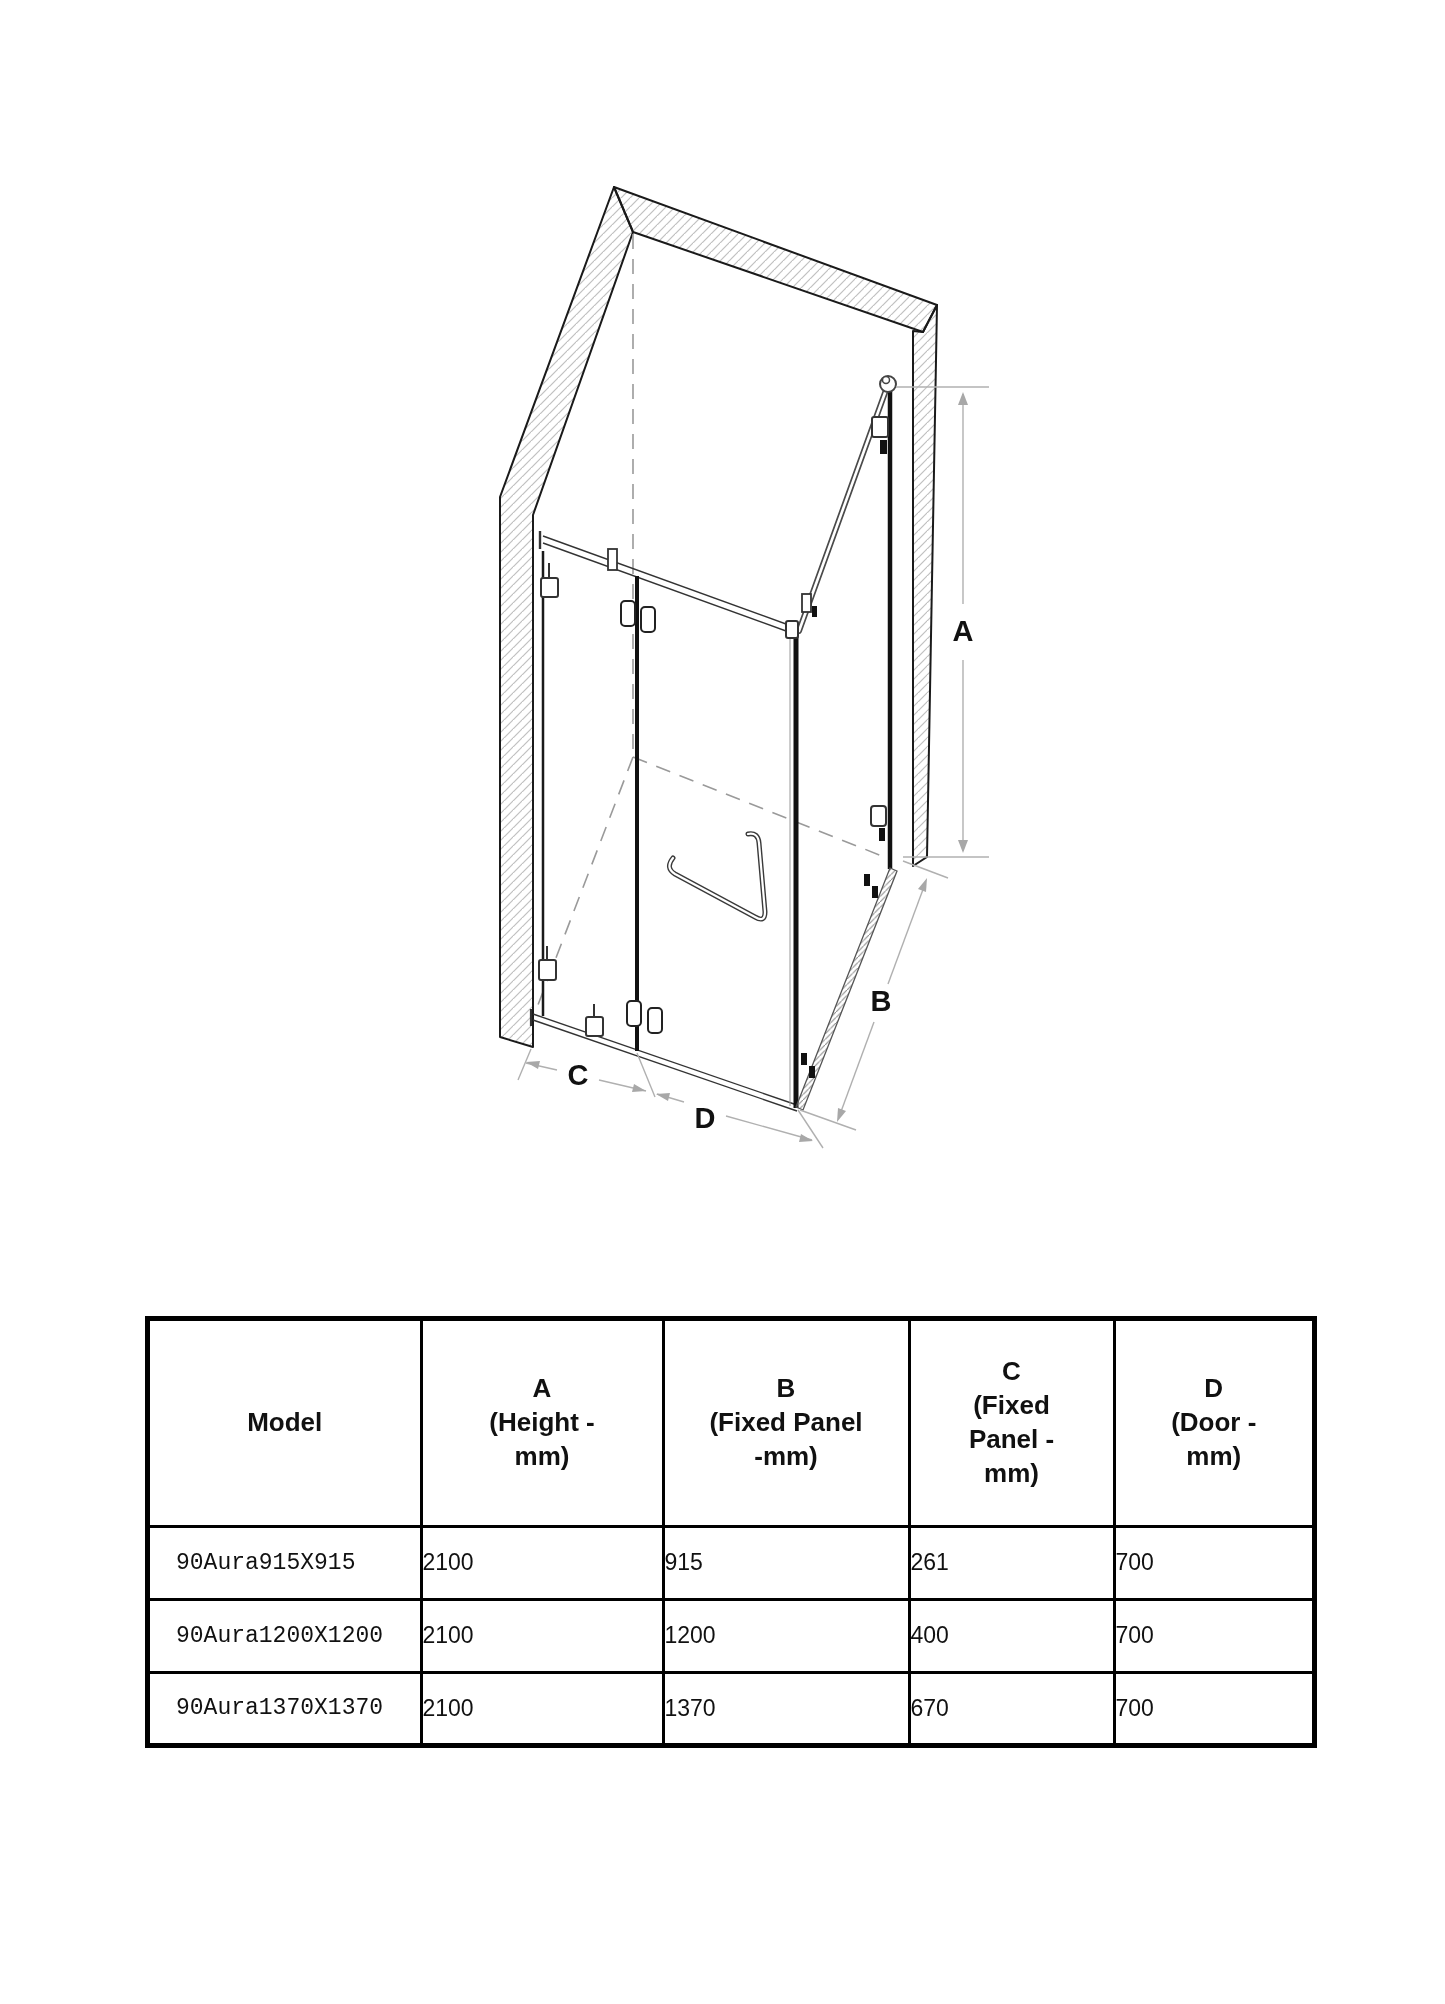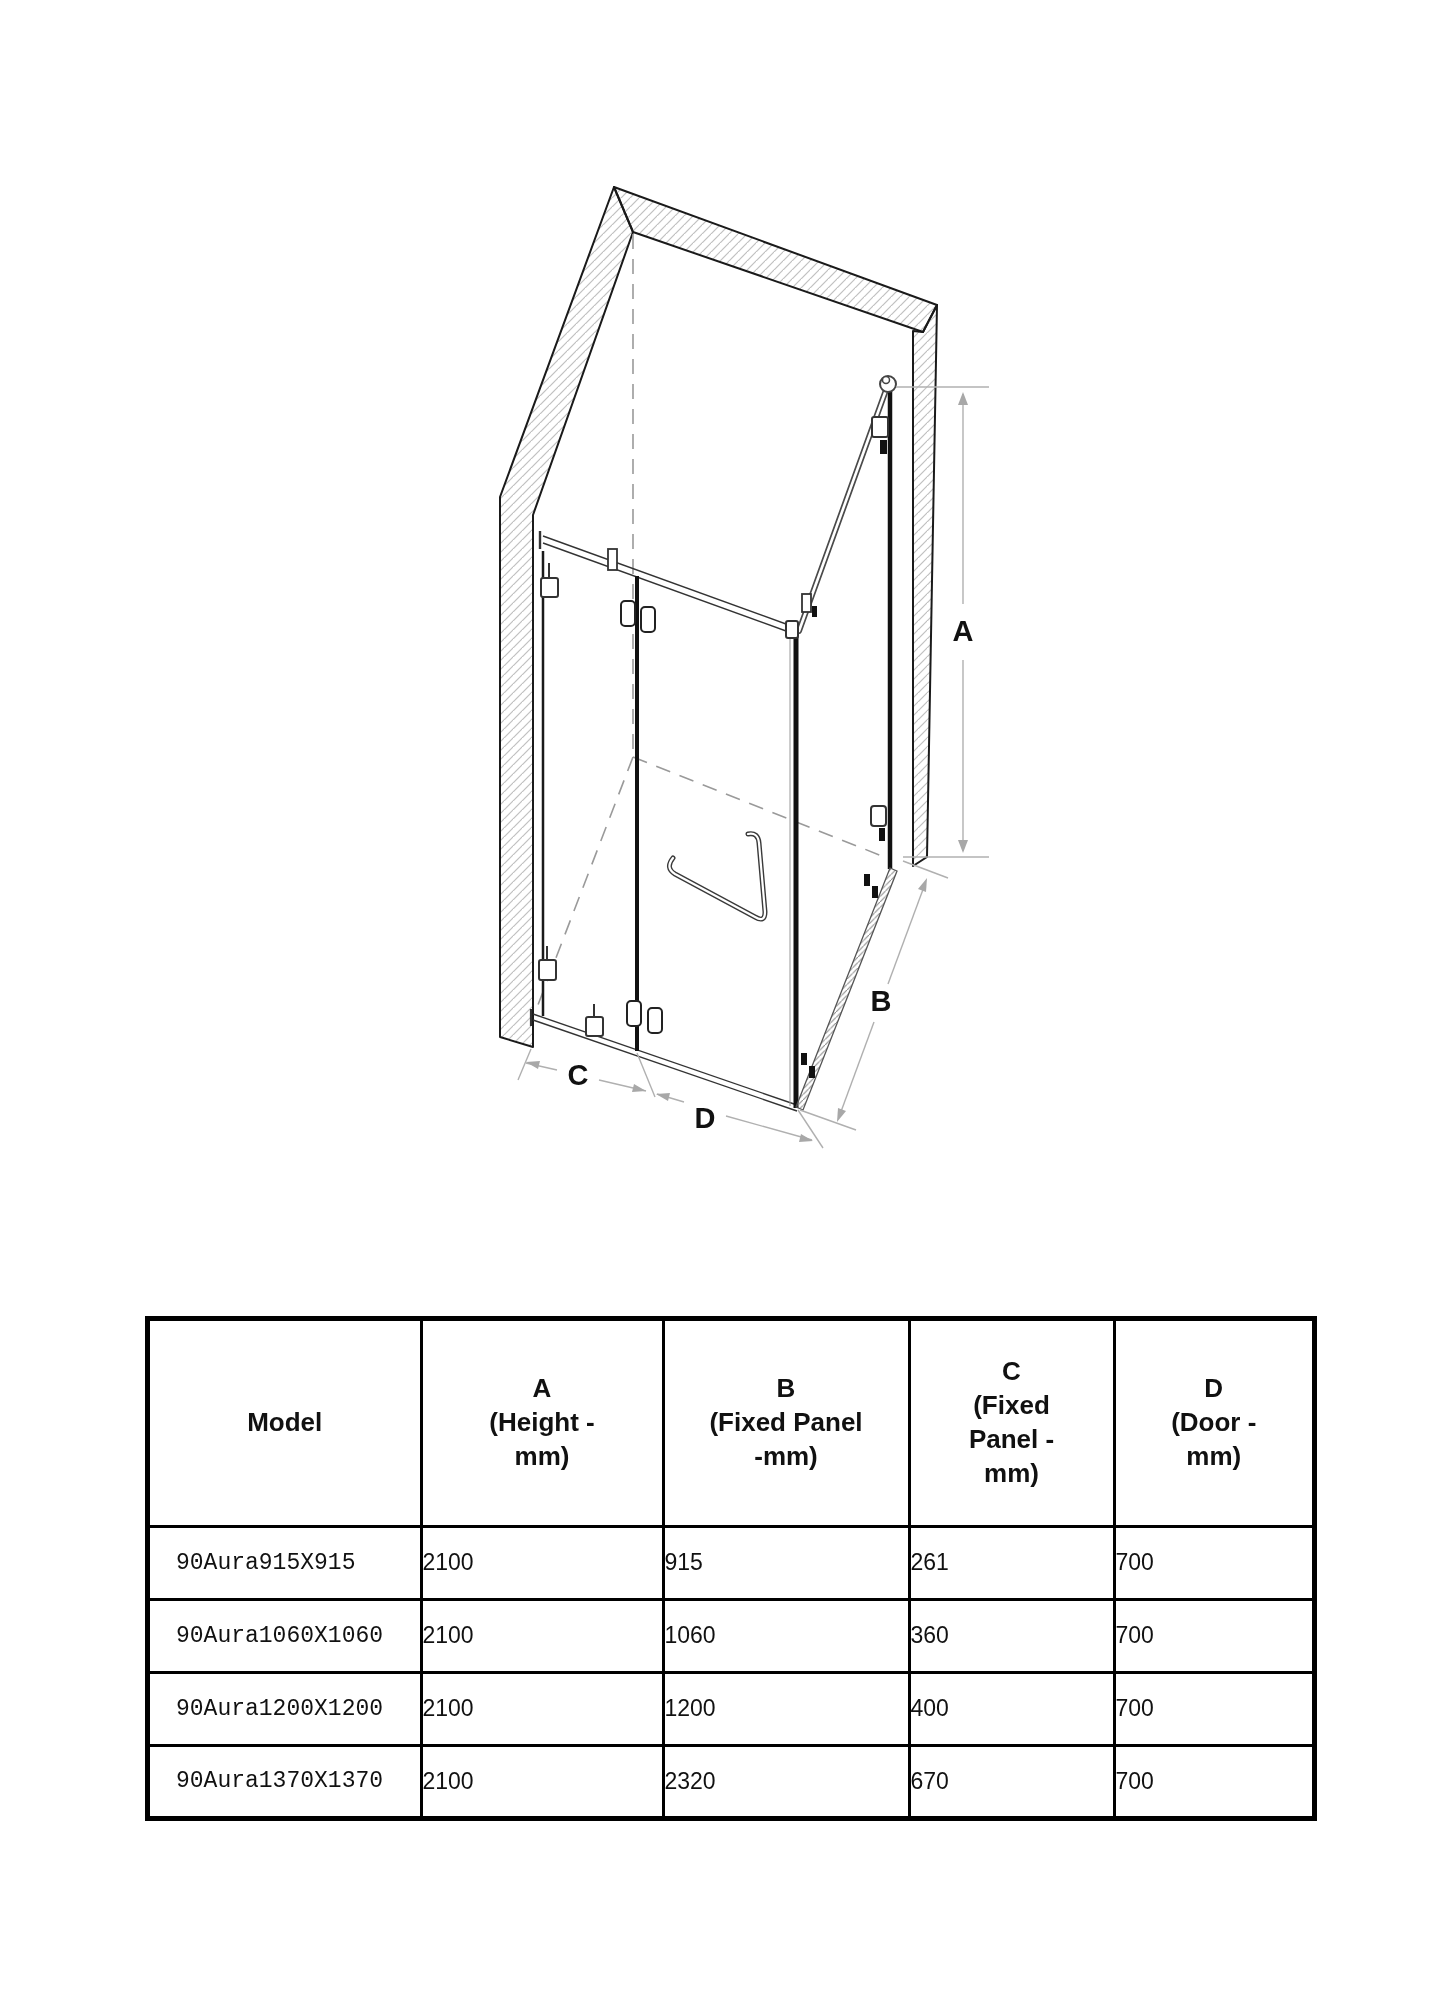--- a/index.html
+++ b/index.html
@@ -220,34 +220,27 @@
   </thead>
   <tbody>
     <tr>
       <td class="model-cell">90Aura915X915</td>
       <td>2100</td>
       <td>915</td>
       <td>261</td>
       <td>700</td>
     </tr>
     <tr>
-      <td class="model-cell">90Aura1060X1060</td>
-      <td>2100</td>
-      <td>1060</td>
-      <td>360</td>
-      <td>700</td>
-    </tr>
-    <tr>
       <td class="model-cell">90Aura1200X1200</td>
       <td>2100</td>
       <td>1200</td>
       <td>400</td>
       <td>700</td>
     </tr>
     <tr>
       <td class="model-cell">90Aura1370X1370</td>
       <td>2100</td>
-      <td>2320</td>
+      <td>1370</td>
       <td>670</td>
       <td>700</td>
     </tr>
   </tbody>
 </table>
 
 </body></html>

